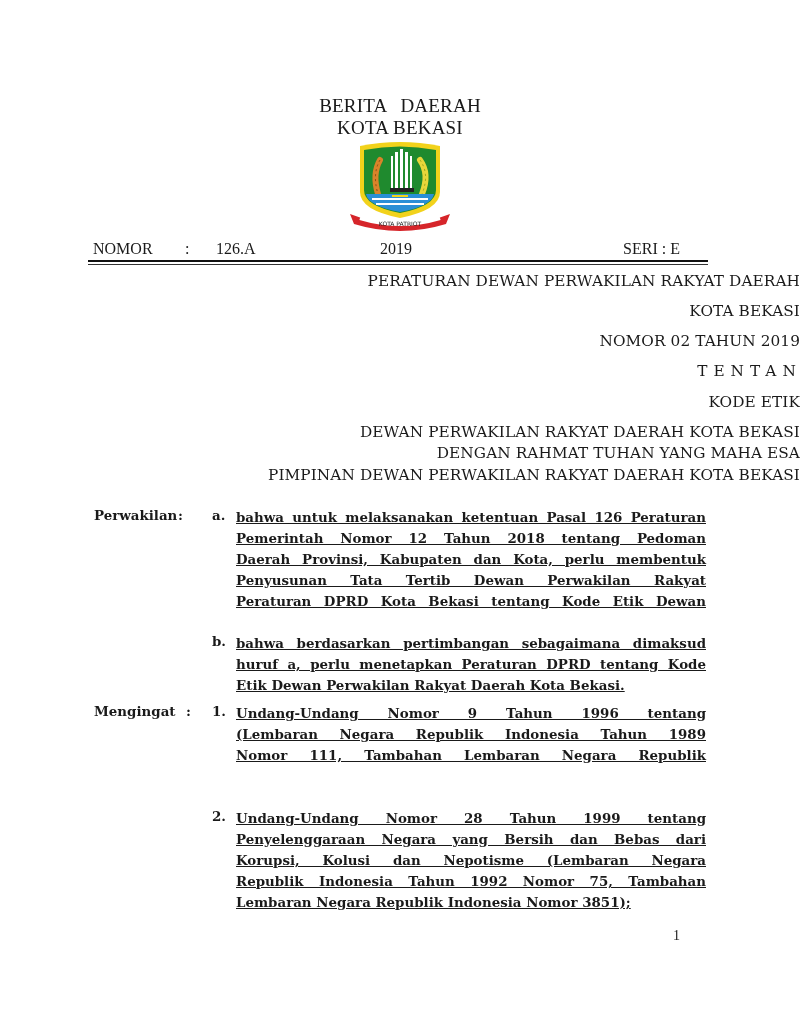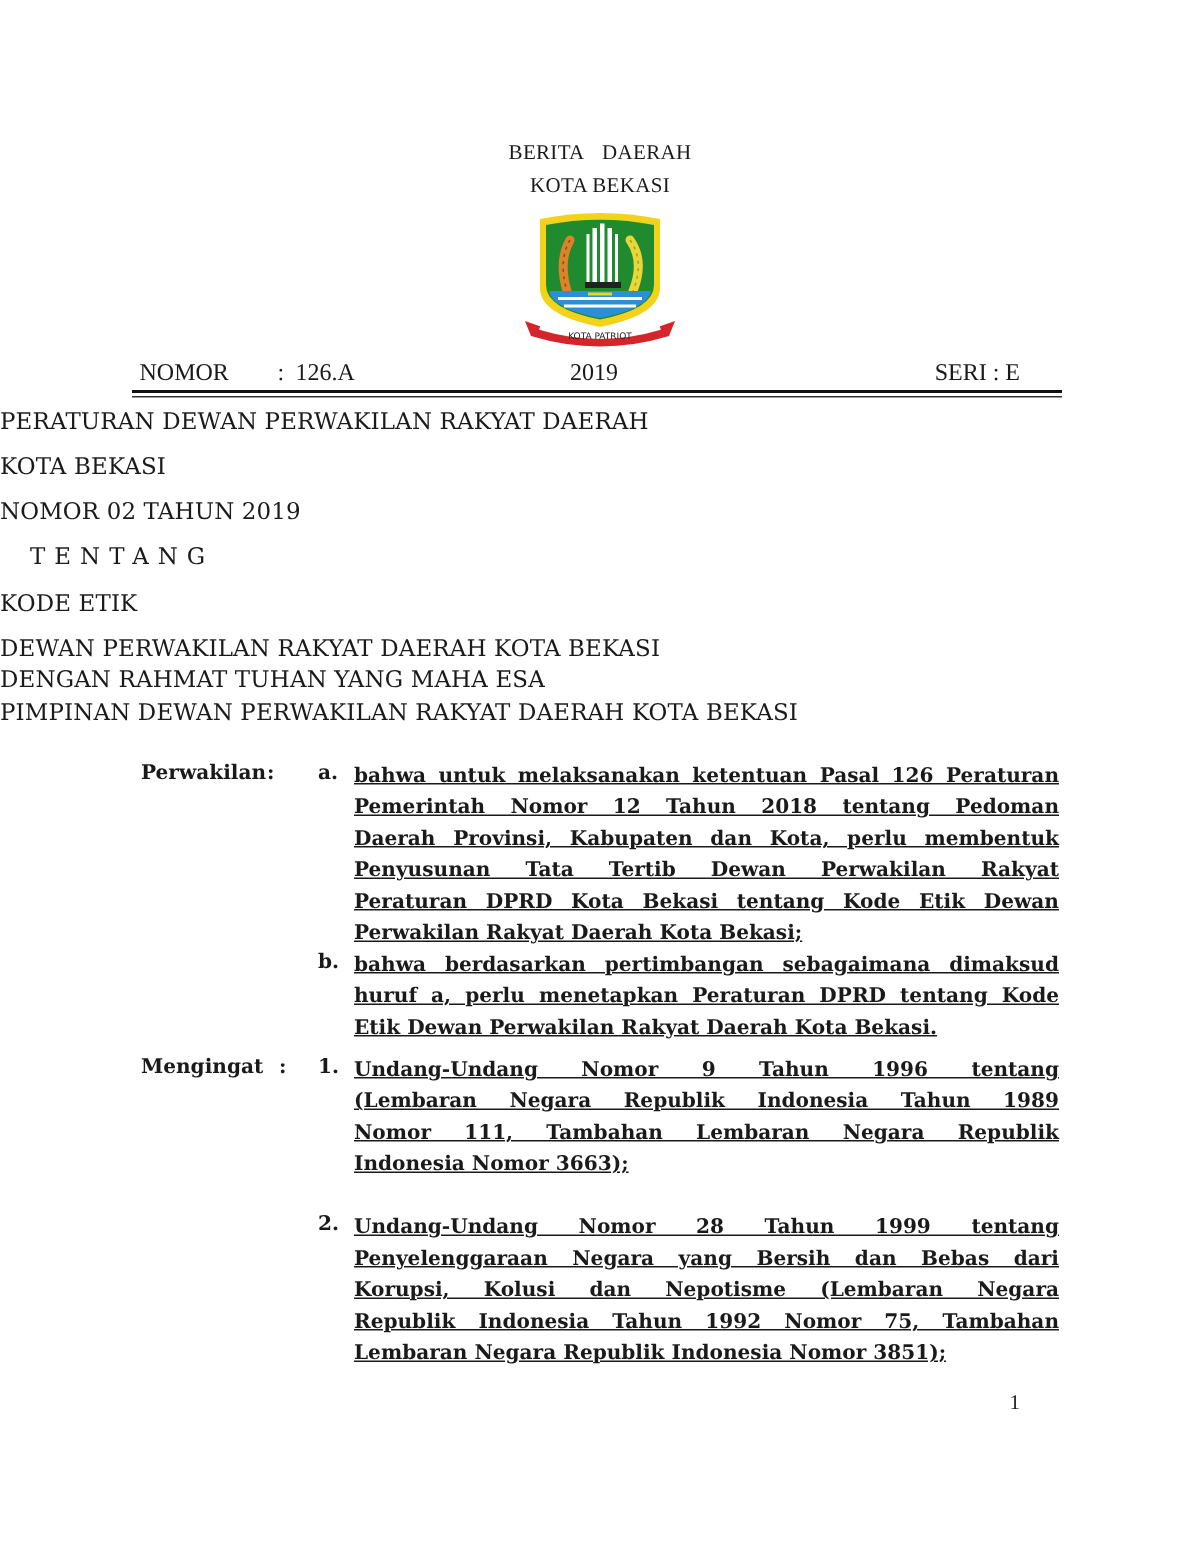--- a/index.html
+++ b/index.html
@@ -1,38 +1,38 @@
 <!DOCTYPE html>
 <html><head>
 <meta charset="utf-8">
 <style>
   html, body { margin:0; padding:0; background:#ffffff; }
   body { width:800px; height:1035px; position:relative; overflow:hidden;
          font-family:"DejaVu Serif", "Liberation Serif", serif; color:#1a1a1a; }
   .page { position:absolute; left:0; top:0; width:800px; height:1035px; background:#fff; }
 
   .masthead { position:absolute; left:0; width:800px; text-align:center;
-              font-family:"Liberation Serif", serif; font-size:14px; letter-spacing:0.2px; }
+              font-family:"Liberation Serif", serif; font-size:19px; letter-spacing:0.2px; }
   .mh1 { top:95px; }
   .mh2 { top:117px; }
   .mh1 span.gap { display:inline-block; width:8px; }
 
   .logo { position:absolute; left:346px; top:140px; width:108px; height:92px; }
 
   .nomor-row { position:absolute; top:240px; left:93px; width:615px; height:20px;
                font-family:"Liberation Serif", serif; font-size:16px; }
   .nomor-row .lbl { position:absolute; left:0; }
   .nomor-row .colon { position:absolute; left:92px; }
-  .nomor-row .num { position:absolute; left:104px; }
+  .nomor-row .num { position:absolute; left:123px; }
   .nomor-row .year { position:absolute; left:287px; }
   .nomor-row .seri { position:absolute; right:28px; }
   .rule-thick { position:absolute; left:88px; top:260px; width:620px; height:2px; background:#111; }
   .rule-thin  { position:absolute; left:88px; top:264px; width:620px; height:1px; background:#333; }
 
-  .title { position:absolute; left:0; width:800px; text-align:left;
+  .title { position:absolute; left:0; width:800px; text-align:right;
            font-family:"DejaVu Serif", serif; font-size:15.3px; letter-spacing:0.1px; }
   .t1 { top:272px; }
   .t2 { top:302px; }
   .t3 { top:332px; }
   .t4 { top:362px; letter-spacing:6px;margin-left:20px; }
   .t5 { top:393px; }
   .t6 { top:423px; }
   .t7 { top:444px; }
   .t8 { top:466px; }
 
@@ -111,21 +111,20 @@
     <span class="sec-colon" style="left:178px;">:</span>
 
     <div class="item" style="top:0;">
       <span class="marker">a.</span>
       <div class="body">
         <span class="line">bahwa untuk melaksanakan ketentuan Pasal 126 Peraturan</span>
         <span class="line">Pemerintah Nomor 12 Tahun 2018 tentang Pedoman</span>
         <span class="line">Daerah Provinsi, Kabupaten dan Kota, perlu membentuk</span>
         <span class="line">Penyusunan Tata Tertib Dewan Perwakilan Rakyat</span>
         <span class="line">Peraturan DPRD Kota Bekasi tentang Kode Etik Dewan</span>
-        <span class="line last">Perwakilan Rakyat Daerah Kota Bekasi;</span>
       </div>
     </div>
 
     <div class="item" style="top:126px;">
       <span class="marker">b.</span>
       <div class="body">
         <span class="line">bahwa berdasarkan pertimbangan sebagaimana dimaksud</span>
         <span class="line">huruf a, perlu menetapkan Peraturan DPRD tentang Kode</span>
         <span class="line last">Etik Dewan Perwakilan Rakyat Daerah Kota Bekasi.</span>
       </div>
@@ -135,21 +134,20 @@
   <div class="section" style="top:703px;">
     <span class="sec-label">Mengingat</span>
     <span class="sec-colon" style="left:186px;">:</span>
 
     <div class="item" style="top:0;">
       <span class="marker">1.</span>
       <div class="body">
         <span class="line">Undang-Undang Nomor 9 Tahun 1996 tentang</span>
         <span class="line">(Lembaran Negara Republik Indonesia Tahun 1989</span>
         <span class="line">Nomor 111, Tambahan Lembaran Negara Republik</span>
-        <span class="line last">Indonesia Nomor 3663);</span>
       </div>
     </div>
 
     <div class="item" style="top:105px;">
       <span class="marker">2.</span>
       <div class="body">
         <span class="line">Undang-Undang Nomor 28 Tahun 1999 tentang</span>
         <span class="line">Penyelenggaraan Negara yang Bersih dan Bebas dari</span>
         <span class="line">Korupsi, Kolusi dan Nepotisme (Lembaran Negara</span>
         <span class="line">Republik Indonesia Tahun 1992 Nomor 75, Tambahan</span>

